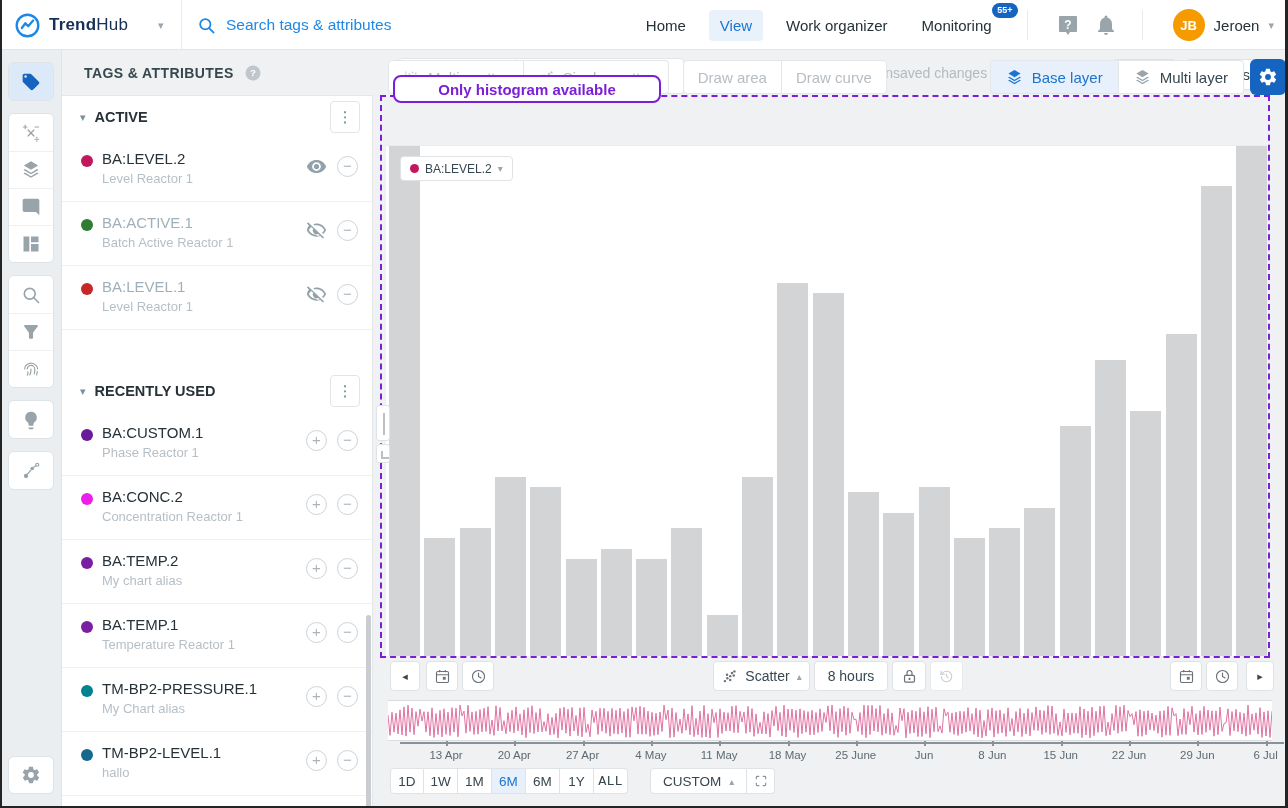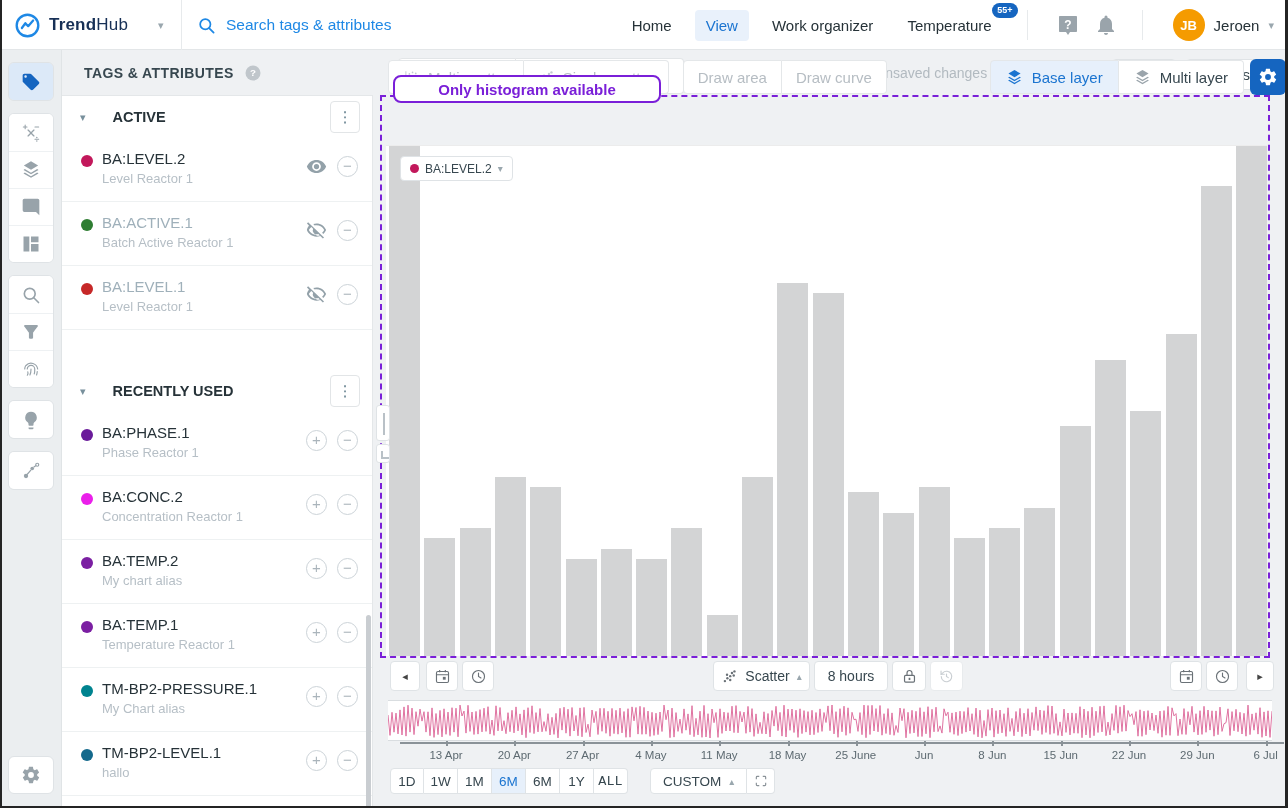--- a/index.html
+++ b/index.html
@@ -43,21 +43,21 @@
   .rail-gear .icon { width:20px; height:20px; color:#98a3aa; }
 
   
   .tags-panel { position:absolute; left:62px; top:50px; width:314px; height:758px; background:#eff1f3; z-index:9; }
   .panel-header { height:45px; display:flex; align-items:center; padding-left:22px; gap:10px; }
   .panel-title { font-size:14px; font-weight:700; color:#37474f; letter-spacing:.4px; }
   .panel-help { width:18px; height:18px; color:#c0c6cb; }
   .tags-card { position:absolute; left:0; top:45px; right:3px; bottom:0; background:#fff; border:1px solid #e4e7e9; border-left:none; overflow:hidden; }
   .sec-header { height:42px; display:flex; align-items:center; padding:0 12px 0 18px; }
   .tri { color:#78909c; font-size:11px; }
-  .sec-title { font-size:14.5px; font-weight:700; color:#263238; margin-left:27px; flex:1; }
+  .sec-title { font-size:14.5px; font-weight:700; color:#263238; margin-left:9px; flex:1; }
   .kebab { width:30px; height:32px; background:#fff; border:1px solid #e2e5e7; border-radius:4px; color:#607d8b; font-size:15px; cursor:pointer; }
   .tag-item { height:64px; border-bottom:1px solid #eef1f2; position:relative; padding:12px 12px 0 40px; }
   .tag-item:first-of-type{ border-top:1px solid #eef1f2; }
   .tag-dot { position:absolute; left:19px; top:17px; width:12px; height:12px; border-radius:50%; }
   .tag-name { font-size:15px; color:#263238; }
   .tag-name.dim { color:#9fb0ba; }
   .tag-sub { font-size:13px; color:#b6bfc6; margin-top:4px; }
   .tag-actions { position:absolute; right:14px; top:18px; display:flex; gap:10px; }
   .tag-actions .icon { width:21px; height:21px; color:#93a1a9; cursor:pointer; }
   .circle-btn { width:21px; height:21px; border:1.4px solid #ccd3d8; border-radius:50%; color:#aab4bb; font-size:15px; line-height:18px; text-align:center; cursor:pointer; background:#fff; }
@@ -169,21 +169,21 @@
             <path d="M15.6 15.6L21 21" stroke-linecap="round"></path>
           </svg>
       </span>
       <span class="search-text">Search tags &amp; attributes</span>
     </div>
     <div class="hdr-right">
       <div class="flex" id="primary-nav">
           <div class="nav-item"><span>Home</span></div>
           <div class="nav-item active"><span>View</span></div>
           <div class="nav-item"><span>Work organizer</span></div>
-          <div class="nav-item"><span>Temperature</span><span class="badge">55+</span></div>
+          <div class="nav-item"><span>Monitoring</span><span class="badge">55+</span></div>
         </div>
       <div class="vsep"></div>
       <span class="icon hdr-icbtn">
         <svg viewBox="0 0 24 24">
             <path fill="currentColor" d="M4 3h16c.6 0 1 .4 1 1v14c0 .6-.4 1-1 1h-6l-2 3-2-3H4c-.6 0-1-.4-1-1V4c0-.6.4-1 1-1z"></path>
             <text x="12" y="15.5" text-anchor="middle" font-size="12" font-weight="bold" fill="#fff" font-family="sans-serif">?</text>
           </svg>
       </span>
       <span class="icon hdr-icbtn">
         <svg viewBox="0 0 24 24" fill="currentColor">
@@ -359,21 +359,21 @@
           </div>
         </div>
         <div class="sec-gap"></div>
         <div class="sec-header">
           <span class="tri">▾</span>
           <span class="sec-title">RECENTLY USED</span>
           <button class="kebab">⋮</button>
         </div>
         <div class="tag-item">
           <span class="tag-dot" style="background:#6a1b9a"></span>
-          <div class="tag-name">BA:PHASE.1</div>
+          <div class="tag-name">BA:CUSTOM.1</div>
           <div class="tag-sub">Phase Reactor 1</div>
           <div class="tag-actions">
             <div class="circle-btn">+</div>
             <div class="circle-btn">−</div>
           </div>
         </div>
         <div class="tag-item">
           <span class="tag-dot" style="background:#ea1fea"></span>
           <div class="tag-name">BA:CONC.2</div>
           <div class="tag-sub">Concentration Reactor 1</div>

